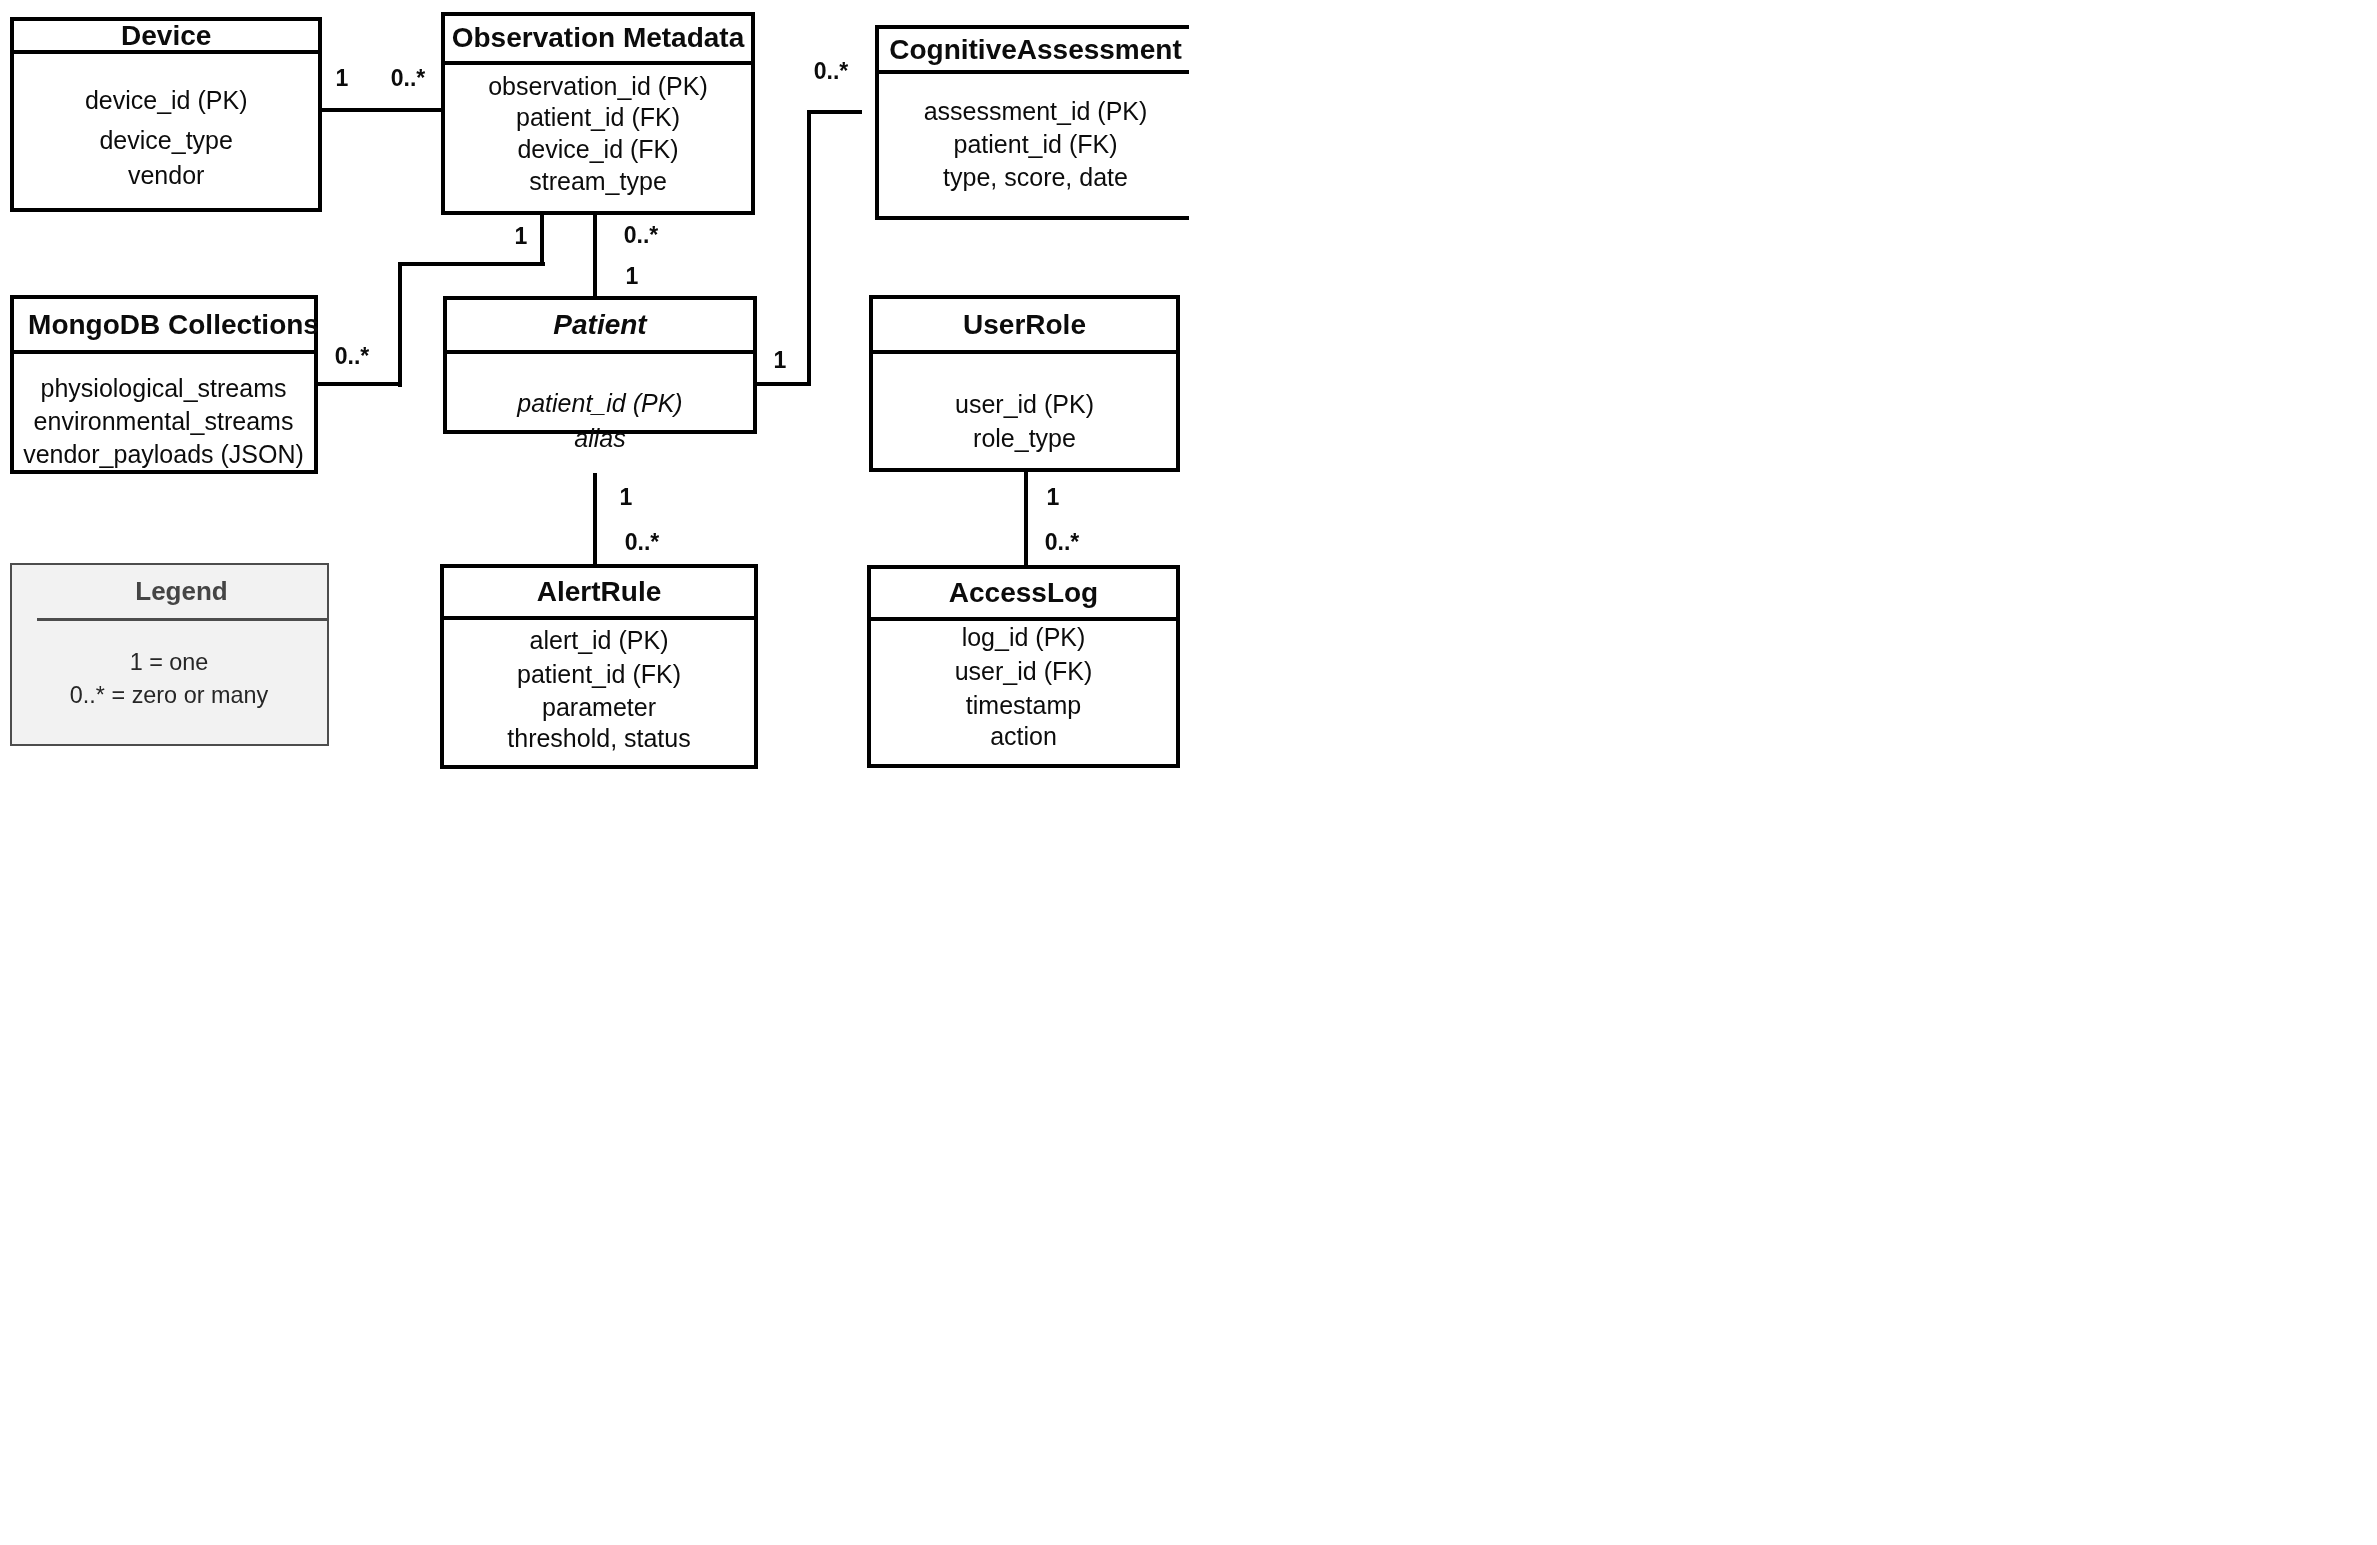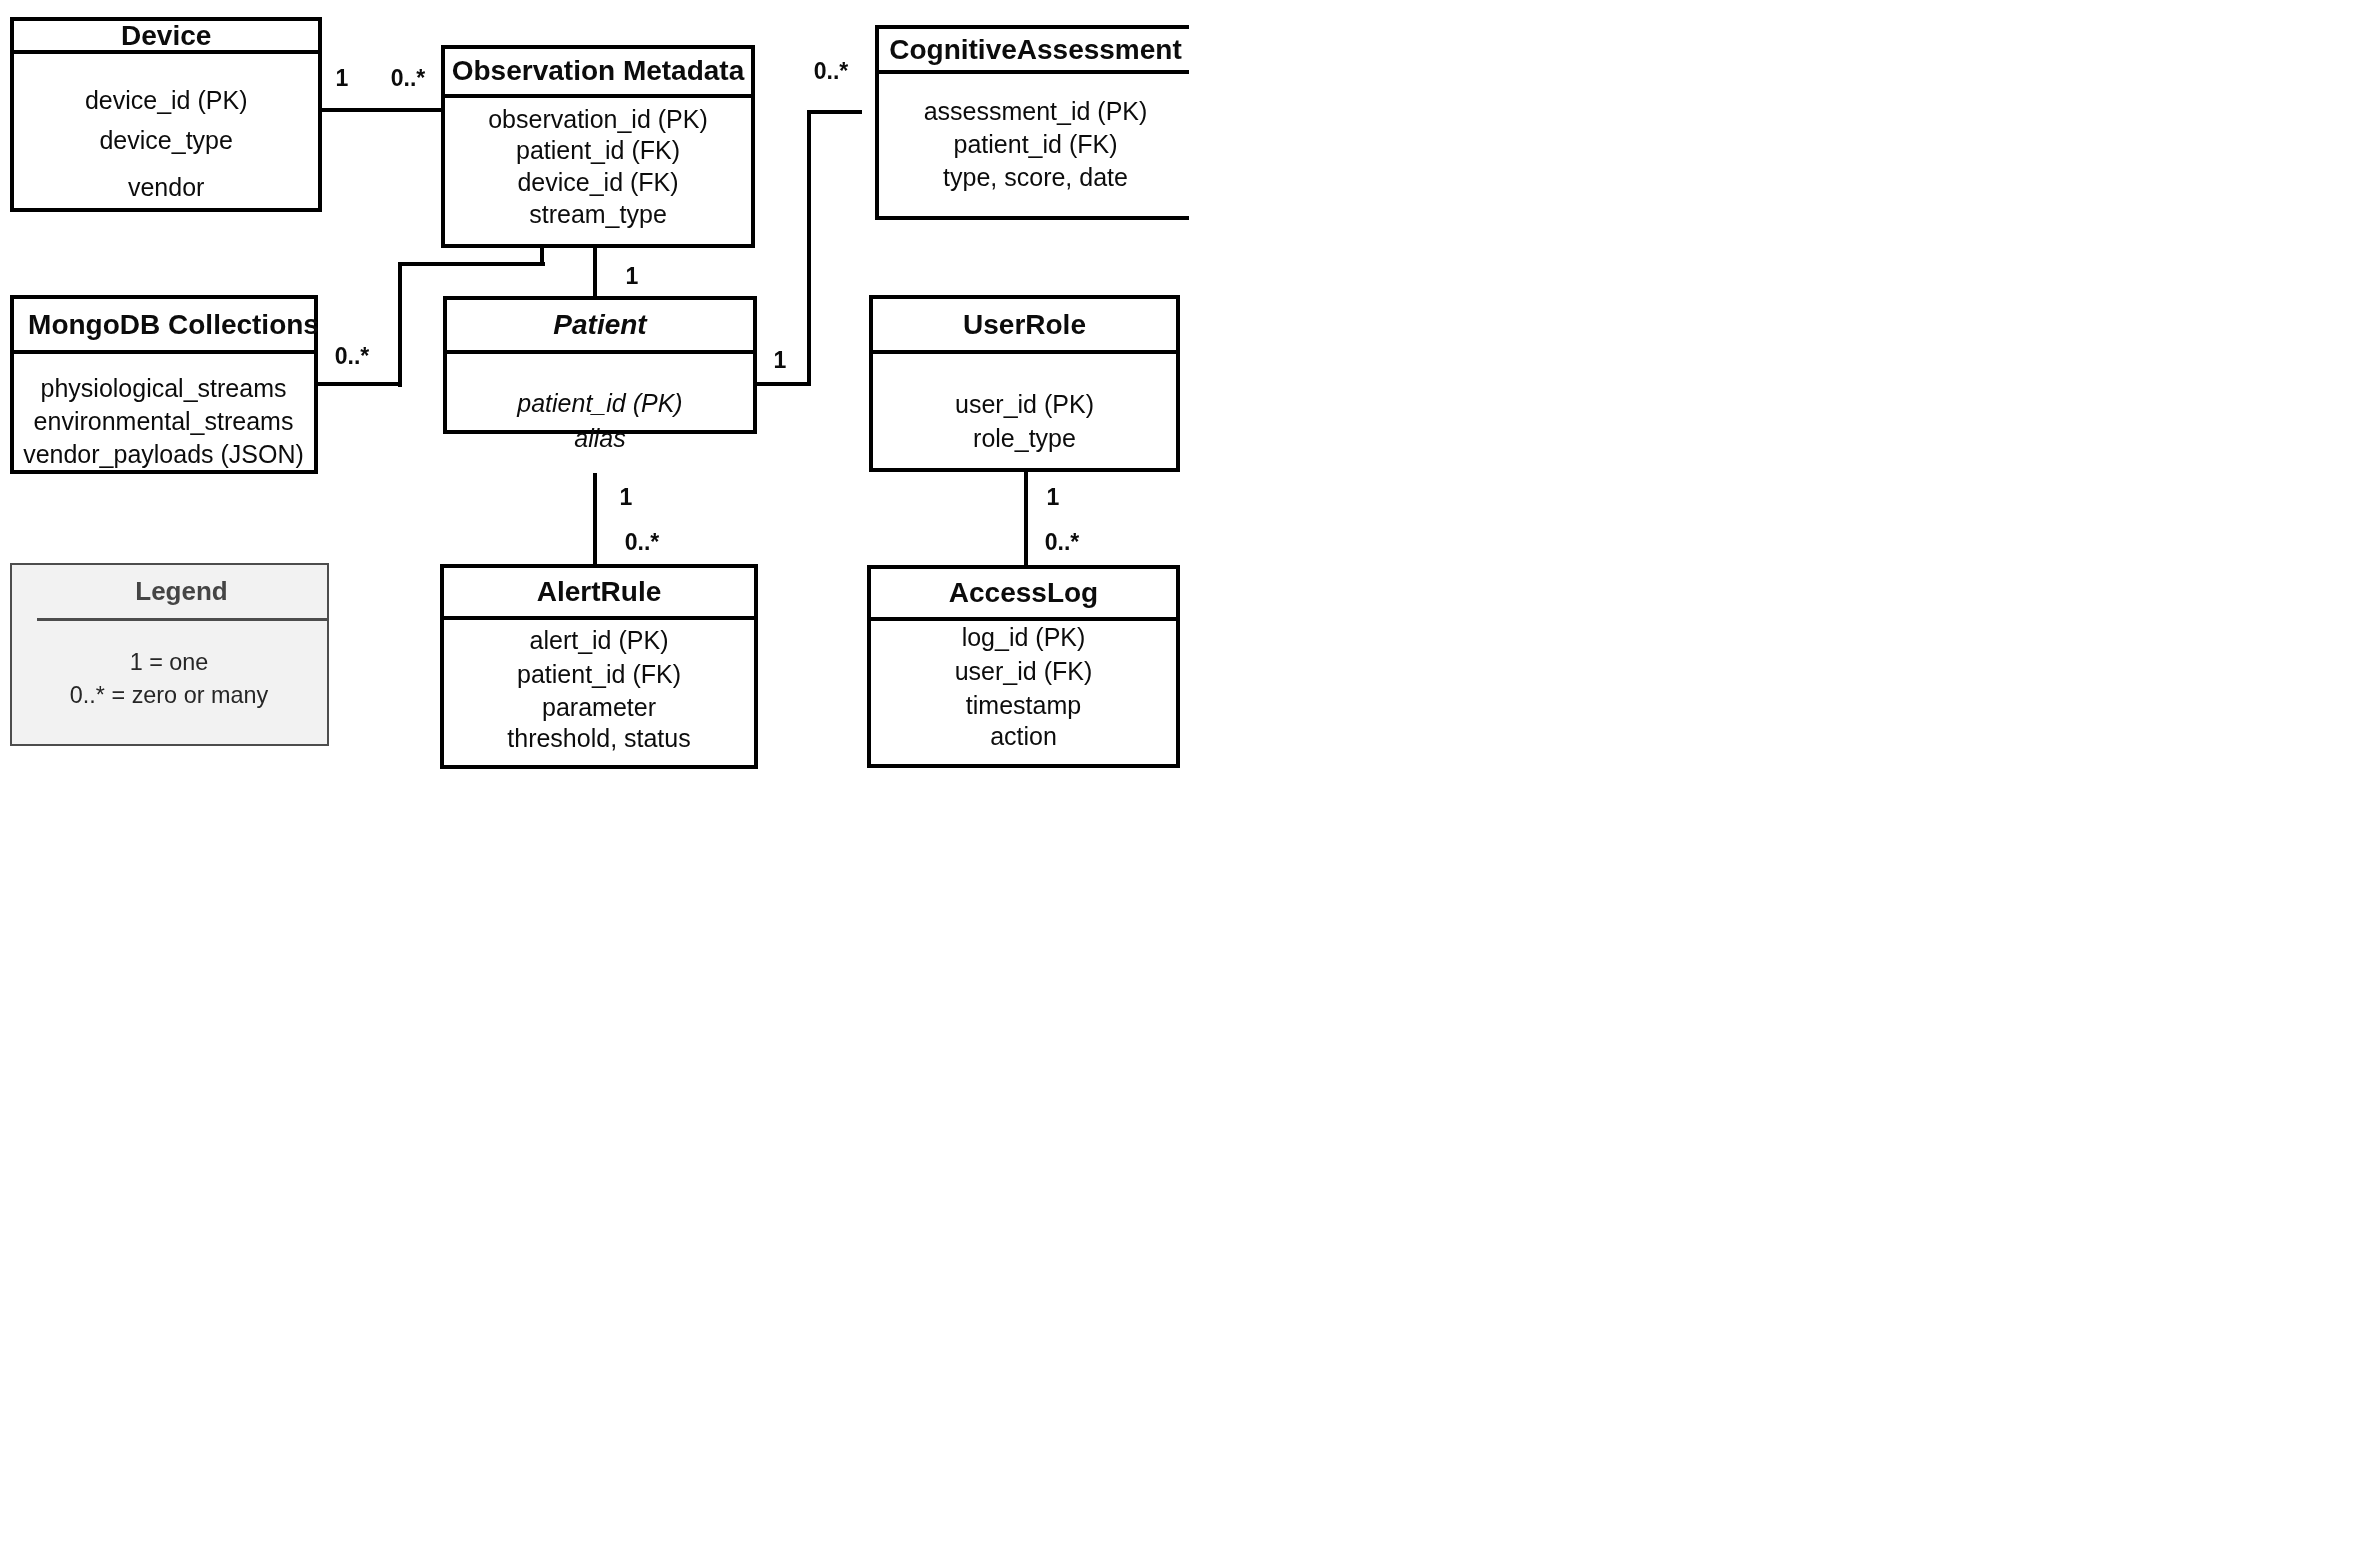--- a/index.html
+++ b/index.html
@@ -112,24 +112,24 @@
   <span class="mult" style="left:642px; top:542px;">0..*</span>
   <span class="mult" style="left:1053px; top:497px;">1</span>
   <span class="mult" style="left:1062px; top:542px;">0..*</span>
 
   <div class="entity" style="left:10.2px; top:17px; width:312px; height:195px;">
     <div class="e-header" style="height:29px;">
       <span class="e-title">Device</span>
     </div>
     <div class="f" style="top:65px;">device_id (PK)</div>
     <div class="f" style="top:105px;">device_type</div>
-    <div class="f" style="top:152px;">vendor</div>
-  </div>
-
-  <div class="entity" style="left:441px; top:11.7px; width:314px; height:203px;margin-top:33px;">
+    <div class="f" style="top:140px;">vendor</div>
+  </div>
+
+  <div class="entity" style="left:441px; top:11.7px; width:314px; height:203px;">
     <div class="e-header" style="height:45px;">
       <span class="e-title">Observation Metadata</span>
     </div>
     <div class="f" style="top:56px;">observation_id (PK)</div>
     <div class="f" style="top:87px;">patient_id (FK)</div>
     <div class="f" style="top:119px;">device_id (FK)</div>
     <div class="f" style="top:151px;">stream_type</div>
   </div>
 
   <div class="entity" style="left:875px; top:17px; width:321px; height:195px;margin-top:8px;">

